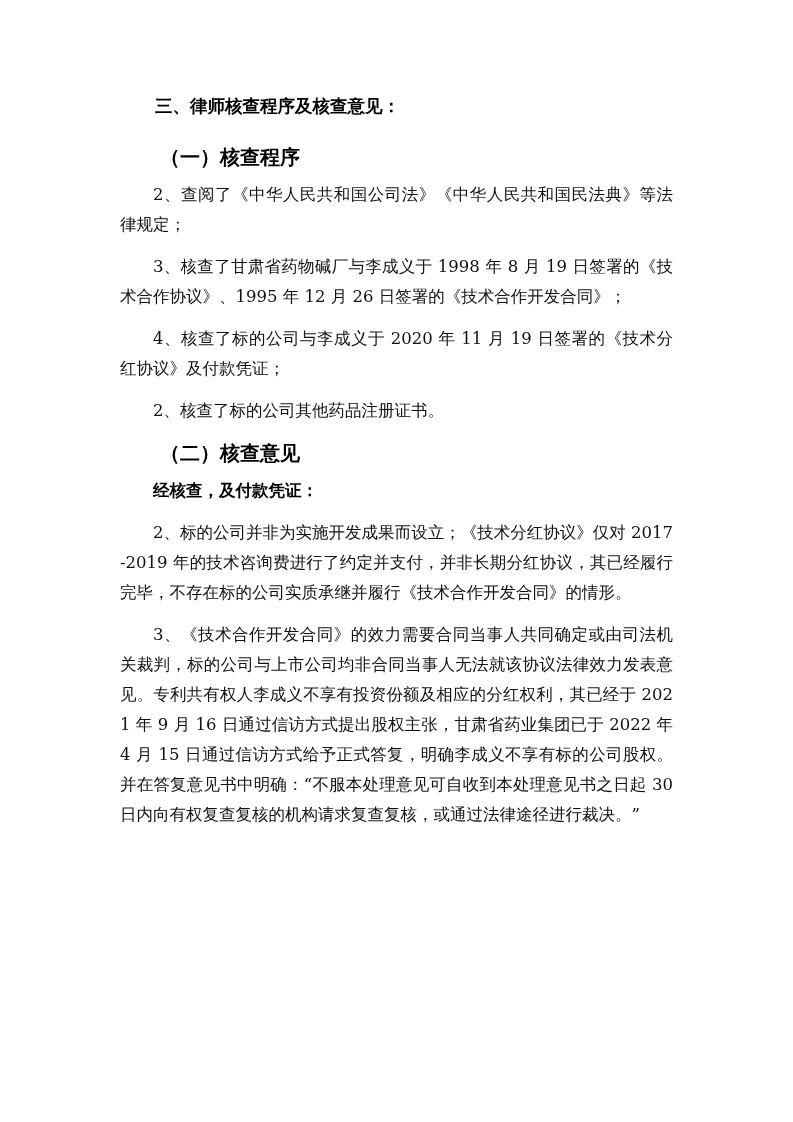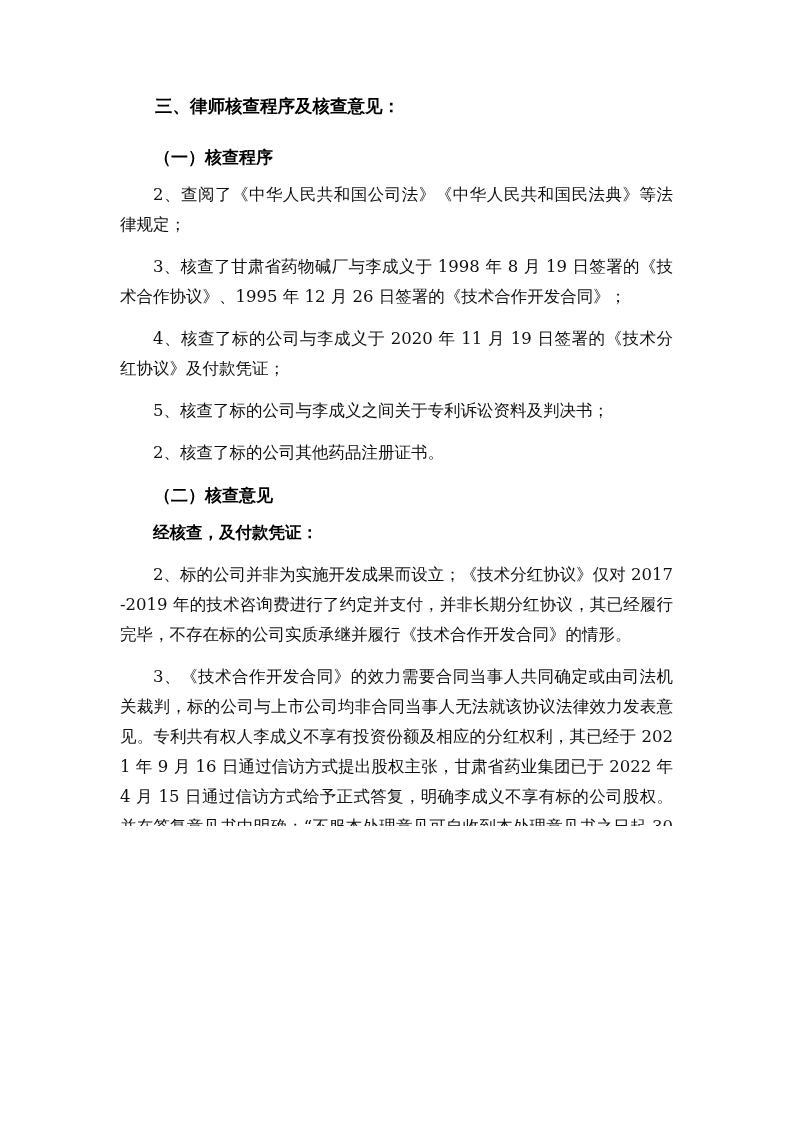--- a/index.html
+++ b/index.html
@@ -34,21 +34,21 @@
     color: #000000;
     text-indent: 2em;
     text-align: left;
   }
   h2.sec {
     font-size: 17.5px;
     line-height: 30px;
     margin: 0 0 21px 0;
   }
   h3.sub {
-    font-size: 17px;
+    font-size: 20px;
     line-height: 30px;
     margin: 0 0 8px 0;
   }
   p.lead {
     font-size: 16.5px;
     line-height: 30px;
     margin: 0 0 12px 0;
   }
   .page-footer {
     position: absolute;
@@ -72,21 +72,20 @@
 
     <h3 class="sub">（一）核查程序</h3>
 
 
     <p>2、查阅了《中华人民共和国公司法》《中华人民共和国民法典》等法律规定；</p>
 
     <p>3、核查了甘肃省药物碱厂与李成义于 1998 年 8 月 19 日签署的《技术合作协议》、1995 年 12 月 26 日签署的《技术合作开发合同》；</p>
 
     <p>4、核查了标的公司与李成义于 2020 年 11 月 19 日签署的《技术分红协议》及付款凭证；</p>
 
-    <p>5、核查了标的公司与李成义之间关于专利诉讼资料及判决书；</p>
 
     <p>2、核查了标的公司其他药品注册证书。</p>
 
     <h3 class="sub">（二）核查意见</h3>
 
     <p class="lead">经核查，及付款凭证：</p>
 
 
     <p>2、标的公司并非为实施开发成果而设立；《技术分红协议》仅对 2017-2019 年的技术咨询费进行了约定并支付，并非长期分红协议，其已经履行完毕，不存在标的公司实质承继并履行《技术合作开发合同》的情形。</p>
 

